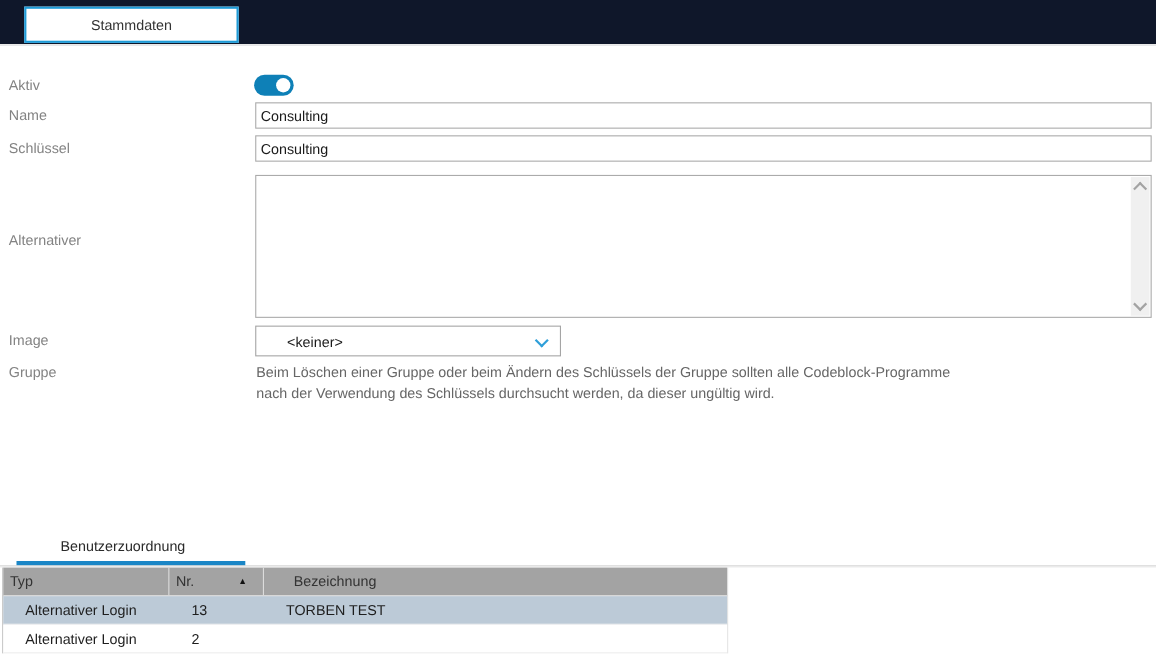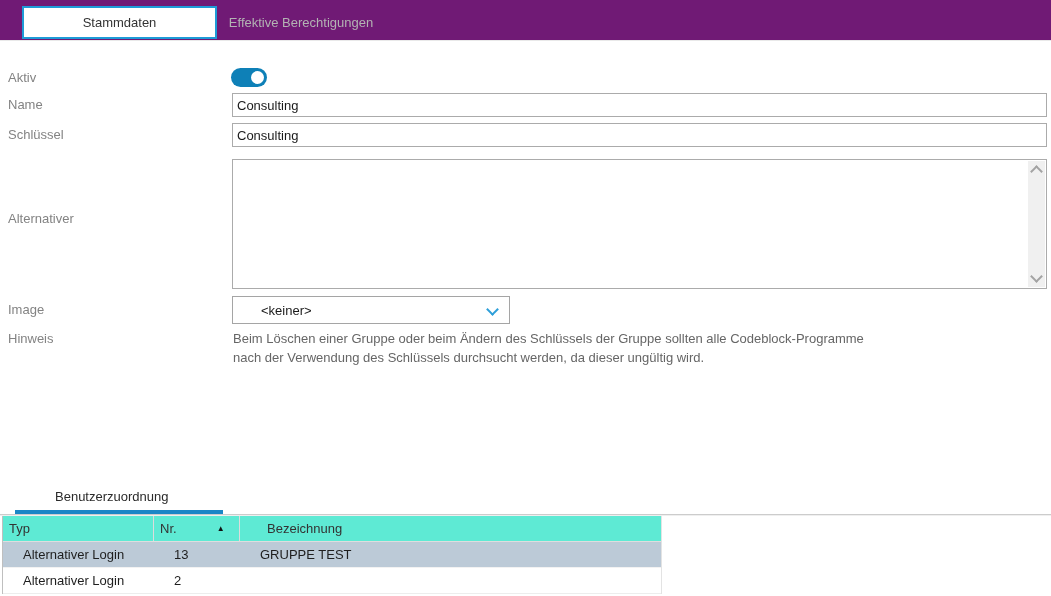--- a/index.html
+++ b/index.html
@@ -1,20 +1,20 @@
 <!DOCTYPE html>
 <html><head>
 <meta charset="utf-8">
 <style>
   html,body{margin:0;padding:0;background:#fff;}
   body{font-family:"Liberation Sans",sans-serif;}
   #app{position:relative;width:1051px;height:596px;background:#fff;overflow:hidden;font-size:13px;color:#222;}
 
   
-  .tabbar{position:absolute;left:0;top:0;width:1051px;height:40px;border-bottom:1px solid #e9e9e9;background:#701a75;}
+  .tabbar{position:absolute;left:0;top:0;width:1051px;height:40px;border-bottom:1px solid #e9e9e9;background:#0f172a;}
   .tab-active{position:absolute;left:22px;top:6px;width:191px;height:29px;border:2px solid #1e9bd7;background:#fff;
     display:flex;align-items:center;justify-content:center;color:#333;cursor:pointer;}
   .tab-inactive{position:absolute;left:215px;top:6px;width:172px;height:33px;
     display:flex;align-items:center;justify-content:center;color:#b3b3b3;cursor:pointer;}
 
   
   .flabel{position:absolute;left:8px;color:#838383;}
   .field-input{position:absolute;left:232px;width:815px;height:24px;border:1px solid #ababab;box-sizing:border-box;
     font-family:"Liberation Sans",sans-serif;font-size:13px;color:#1a1a1a;padding:2px 4px;outline:none;background:#fff;}
 
@@ -38,49 +38,46 @@
 
   .hinweis-text{position:absolute;left:233px;top:329px;color:#666;line-height:19px;}
 
   
   .sub-tab-label{position:absolute;left:55px;top:489px;color:#2a2a2a;cursor:pointer;}
   .sub-tab-underline{position:absolute;left:15px;top:510px;width:208px;height:4px;background:#1b86c6;}
   .bottom-divider{position:absolute;left:0;top:514px;width:1051px;height:1px;background:#cccccc;}
   .bottom-divider2{position:absolute;left:0;top:515px;width:1051px;height:1px;background:#efefef;}
 
   .grid{position:absolute;left:2px;top:516px;width:660px;border-left:1px solid #bfbfbf;border-right:1px solid #e3e3e3;box-sizing:border-box;}
-  .grid-header{display:flex;height:25px;background:#5eead4;border-bottom:1px solid #dedede;align-items:center;color:#333;}
+  .grid-header{display:flex;height:25px;background:#a3a3a3;border-bottom:1px solid #dedede;align-items:center;color:#333;}
   .gh-cell{height:100%;display:flex;align-items:center;box-sizing:border-box;padding-left:6px;border-right:1px solid #dcdcdc;cursor:pointer;}
   .gh-cell:last-child{border-right:none;margin-left:21px;}
   .c1{width:151px;} .c2{width:86px;gap:30px;} .c3{flex:1;}
   .sort-icon{font-size:8px;color:#111;margin-left:10px;}
   .grid-row{display:flex;height:25px;align-items:center;border-bottom:1px solid #ededed;color:#1e1e1e;cursor:pointer;background:#fff;}
   .grid-row.selected{background:#bccad7;border-bottom:1px solid #f2f2f2;}
   .gr-cell{height:100%;display:flex;align-items:center;box-sizing:border-box;padding-left:20px;overflow:hidden;white-space:nowrap;}
 </style>
 </head>
 <body>
 
 <div id="app">
 
   <div class="tabbar">
     <div class="tab-active">
       <span>Stammdaten</span>
     </div>
-    <div class="tab-inactive">
-      <span>Effektive Berechtigungen</span>
-    </div>
   </div>
 
   <div class="flabel" style="top:70px">Aktiv</div>
   <div class="flabel" style="top:97px">Name</div>
   <div class="flabel" style="top:127px">Schlüssel</div>
   <div class="flabel" style="top:211px">Alternativer</div>
   <div class="flabel" style="top:302px">Image</div>
-  <div class="flabel" style="top:331px">Hinweis</div>
+  <div class="flabel" style="top:331px">Gruppe</div>
 
   <div class="toggle" role="switch" aria-checked="true">
     <div class="knob"></div>
   </div>
 
   <input class="field-input" style="top: 93px;" value="Consulting">
   <input class="field-input" style="top: 123px;" value="Consulting">
 
   <div class="ta-wrap">
     <textarea style=""></textarea>
@@ -119,21 +116,21 @@
         <span class="sort-icon">▲</span>
       </div>
       <div class="gh-cell c3">
         <span>Bezeichnung</span>
       </div>
     </div>
     <div>
         <div class="grid-row selected">
       <div class="gr-cell c1">Alternativer Login</div>
       <div class="gr-cell c2">13</div>
-      <div class="gr-cell c3">GRUPPE TEST</div>
+      <div class="gr-cell c3">TORBEN TEST</div>
     </div>
         <div class="grid-row">
       <div class="gr-cell c1">Alternativer Login</div>
       <div class="gr-cell c2">2</div>
     </div>
       </div>
   </div>
 
 </div>
 

